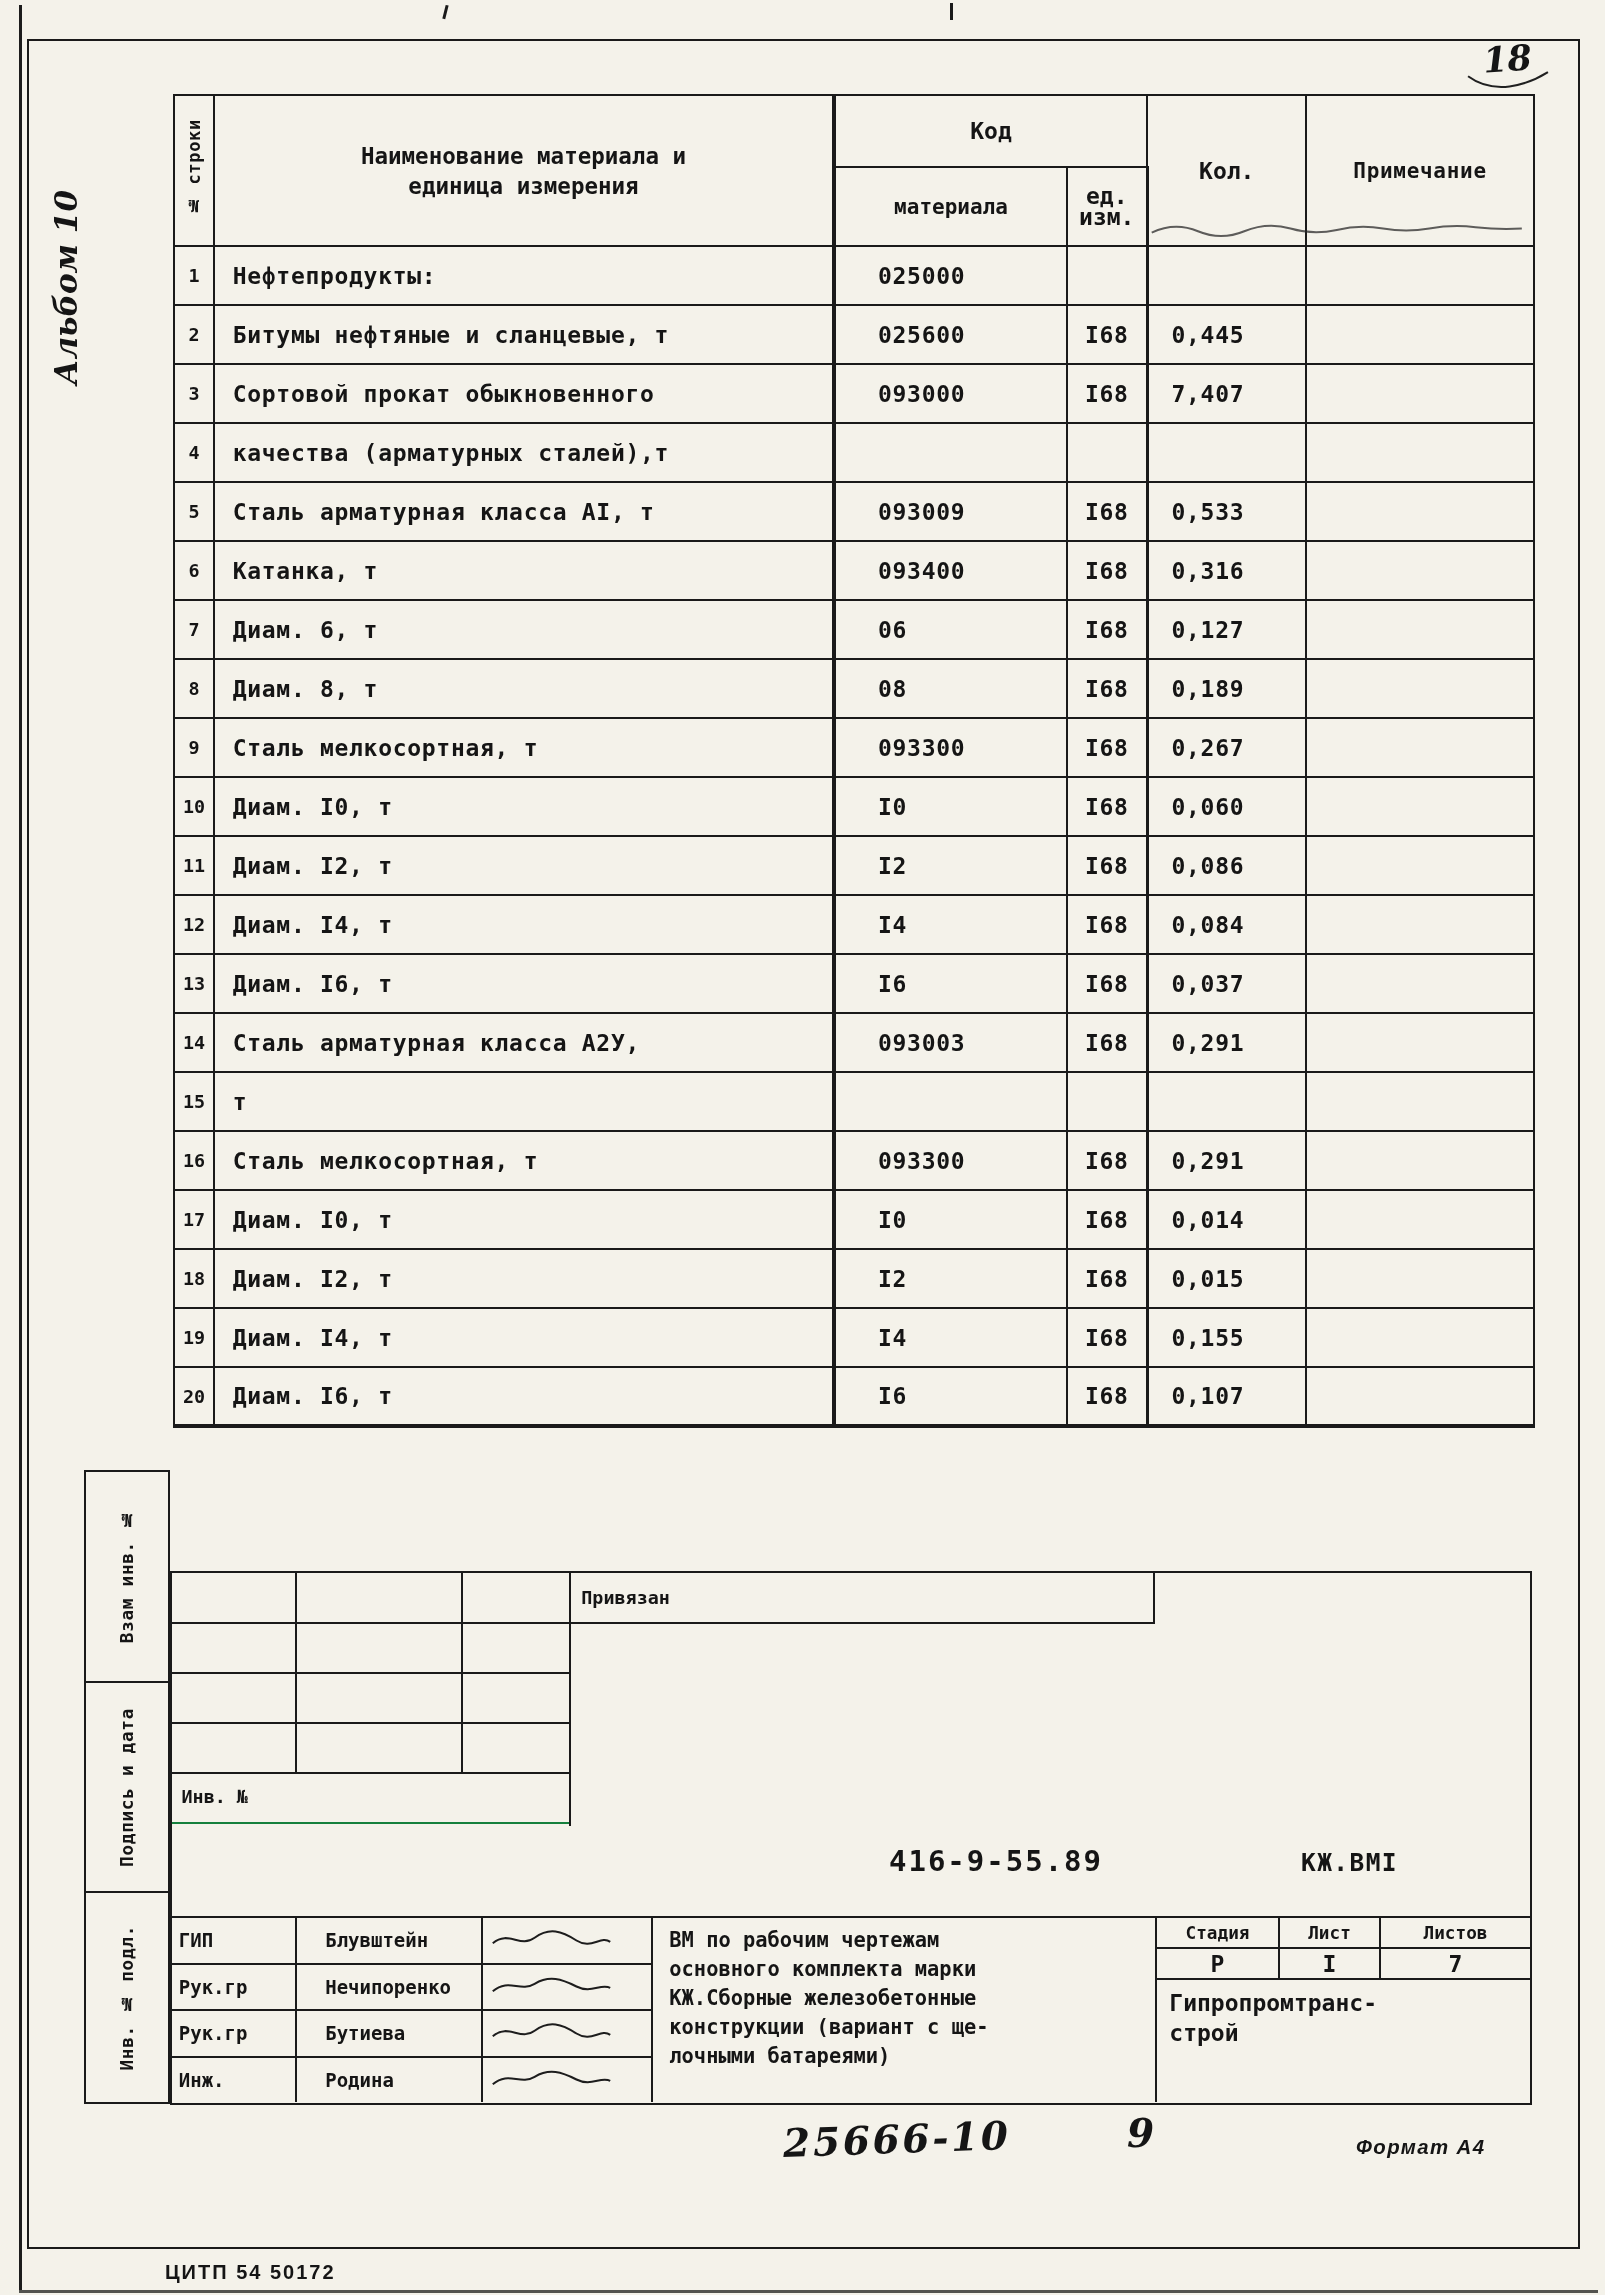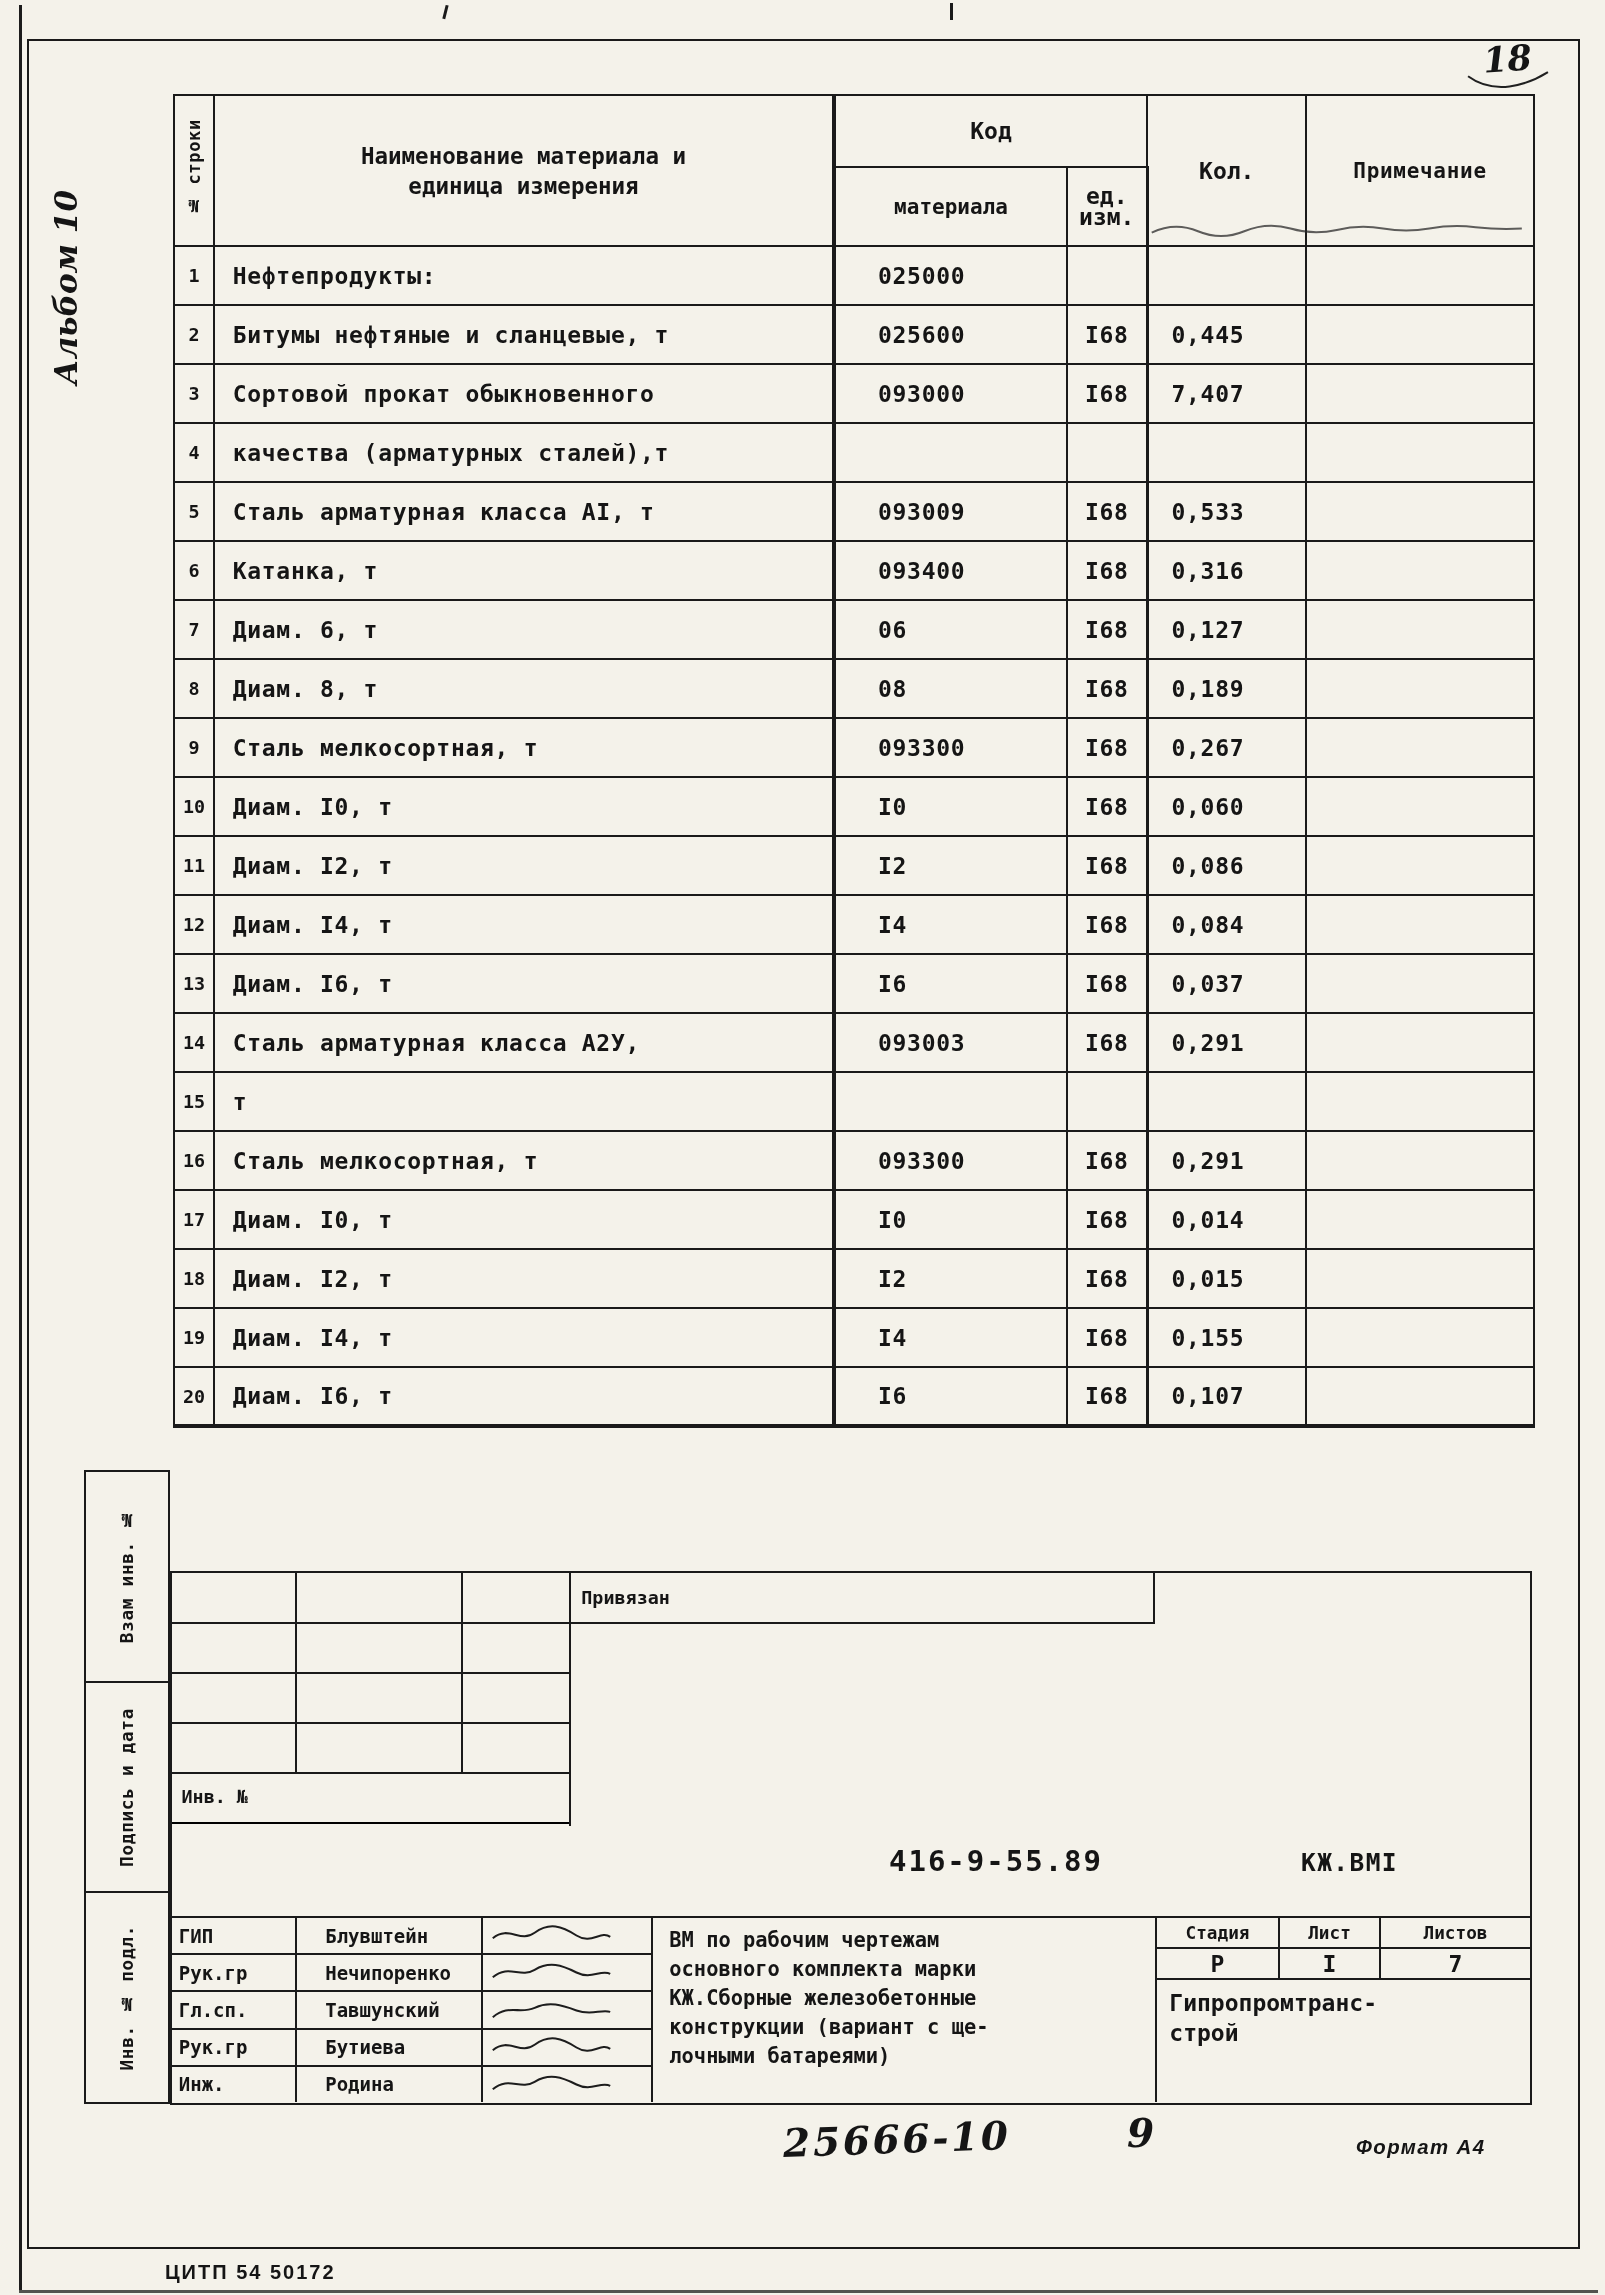--- a/index.html
+++ b/index.html
@@ -59,21 +59,21 @@
   .strip-box .vtext { font-size:17.7px; font-weight:600; letter-spacing:0.7px; }
 
   
   .tb { position:absolute; left:170px; top:1571px; width:1362px; height:534px; border:2px solid #1a1a1a; }
   .grid-top { position:absolute; left:0; top:0; width:399px; height:253px; border-right:2px solid #1a1a1a; }
   .g-row { display:flex; height:50px; border-bottom:2px solid #1a1a1a; }
   .g-row.first { height:51px; }
   .g-c1 { width:125px; border-right:2px solid #1a1a1a; }
   .g-c2 { width:166px; border-right:2px solid #1a1a1a; }
   .g-c3 { flex:1; }
-  .g-last { height:50px; border-bottom:2px solid #000000; font-size:18.4px; font-weight:600; padding:12.3px 0 0 9.5px; }
+  .g-last { height:50px; border-bottom:2px solid #15803d; font-size:18.4px; font-weight:600; padding:12.3px 0 0 9.5px; }
   .privyazan { position:absolute; left:397px; top:0; width:586px; height:51px; border-right:2px solid #1a1a1a; border-bottom:2px solid #1a1a1a; font-size:18.4px; font-weight:600; line-height:49px; padding-left:12.3px; }
   .docnum { position:absolute; left:671px; top:271px; width:306px; text-align:center; font-size:29px; font-weight:700; letter-spacing:2px; }
   .docmark { position:absolute; left:1062px; top:275px; width:231px; text-align:center; font-size:24.5px; font-weight:700; letter-spacing:1.4px; }
   .hl504 { position:absolute; left:0; top:343px; width:100%; height:2px; background:#1a1a1a; }
   .signers { position:absolute; left:0; top:345px; width:479px; height:184px; display:flex; flex-direction:column; }
   .signer-row { flex:1; display:flex; border-bottom:2px solid #1a1a1a;text-align:right; }
   .signer-row:last-child { border-bottom:none; }
   .sg-role { width:125px; border-right:2px solid #1a1a1a; padding-left:6.8px; font-size:19px; font-weight:600; display:flex; align-items:center; }
   .sg-name { width:166px; border-right:2px solid #1a1a1a; padding-left:8.2px; font-size:19px; font-weight:600; display:flex; align-items:center;margin-left:20px; }
   .sg-sig { flex:1; display:flex; align-items:center; padding-left:4.1px; }
@@ -359,29 +359,20 @@
         <div class="signer-row">
           <div class="sg-role">Рук.гр</div>
           <div class="sg-name">Нечипоренко</div>
           <div class="sg-sig">
             <svg width="129" height="27" viewBox="0 0 190 40">
               <path d="M8 27 C 32 7, 48 29, 70 16 S 110 9, 132 20 S 168 15, 182 22" fill="none" stroke="#1d1d1d" stroke-width="3"></path>
             </svg>
           </div>
         </div>
         <div class="signer-row">
-          <div class="sg-role">Гл.сп.</div>
-          <div class="sg-name">Тавшунский</div>
-          <div class="sg-sig">
-            <svg width="129" height="27" viewBox="0 0 190 40">
-              <path d="M8 30 C 32 10, 48 26, 70 16 S 110 12, 132 20 S 168 18, 182 22" fill="none" stroke="#1d1d1d" stroke-width="3"></path>
-            </svg>
-          </div>
-        </div>
-        <div class="signer-row">
           <div class="sg-role">Рук.гр</div>
           <div class="sg-name">Бутиева</div>
           <div class="sg-sig">
             <svg width="129" height="27" viewBox="0 0 190 40">
               <path d="M8 24 C 32 4, 48 32, 70 16 S 110 6, 132 20 S 168 12, 182 22" fill="none" stroke="#1d1d1d" stroke-width="3"></path>
             </svg>
           </div>
         </div>
         <div class="signer-row">
           <div class="sg-role">Инж.</div>

